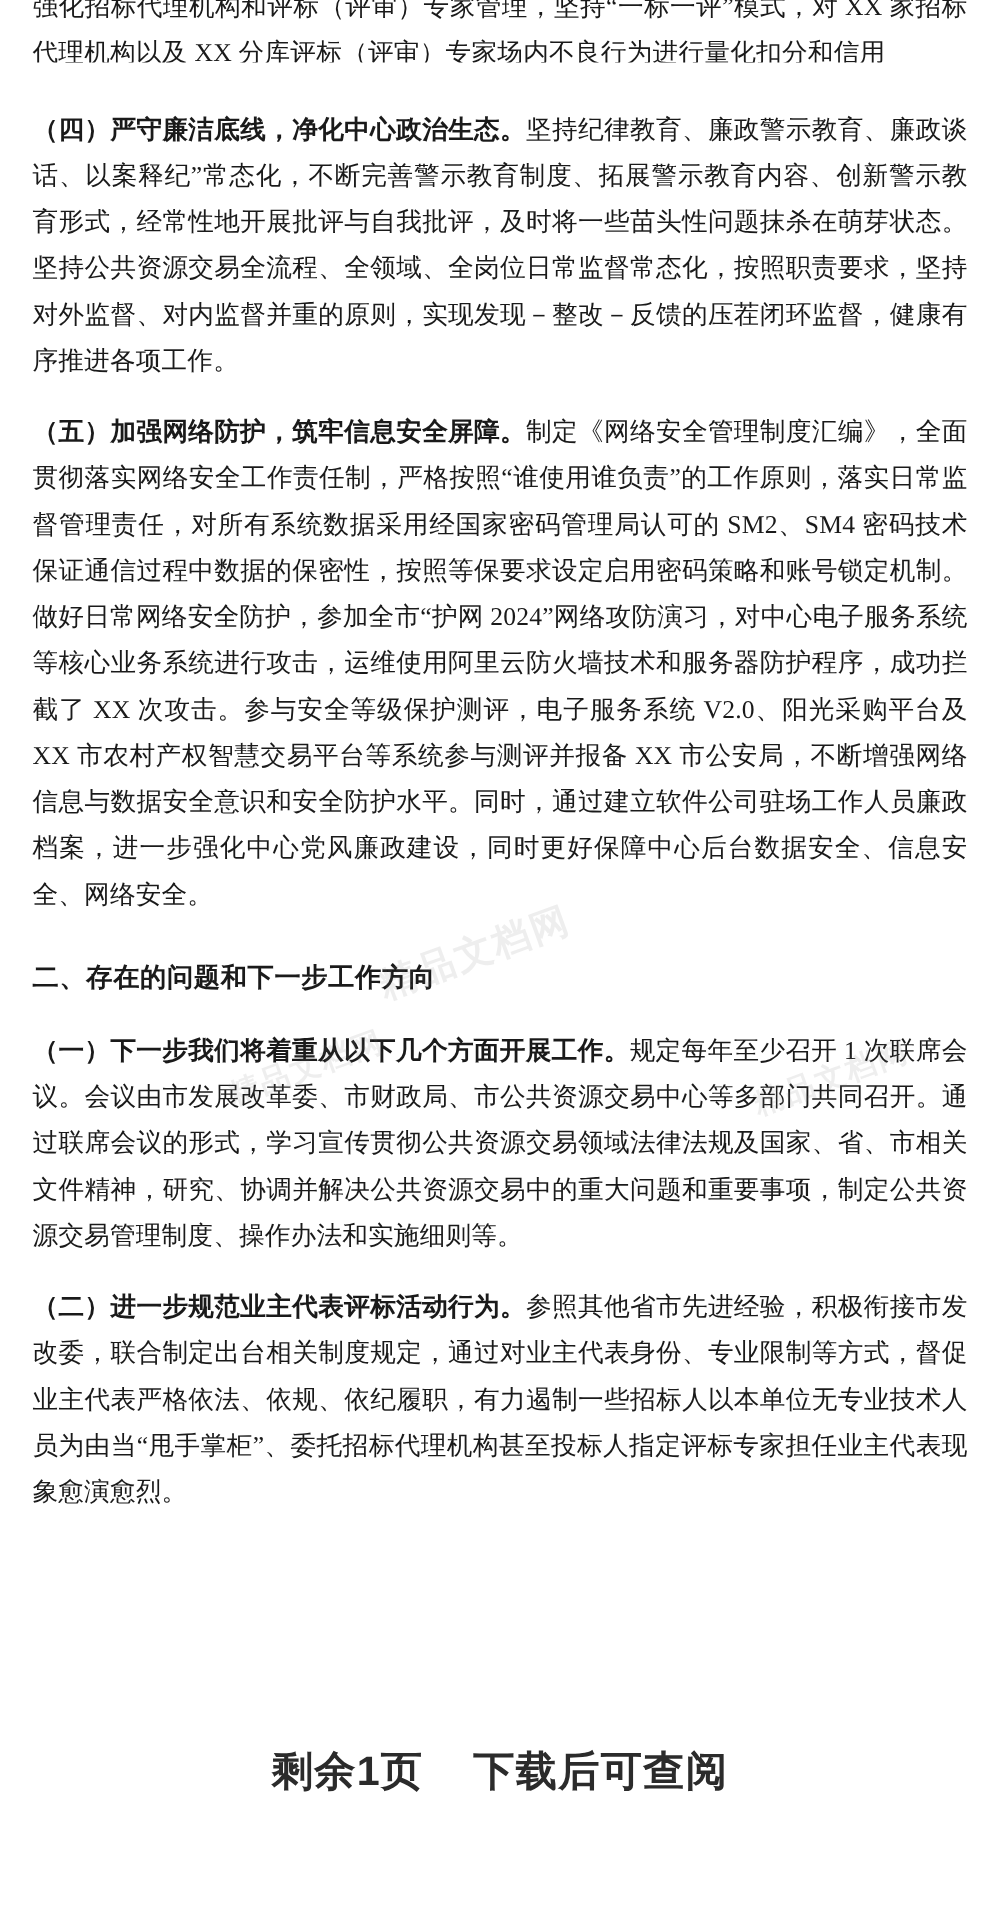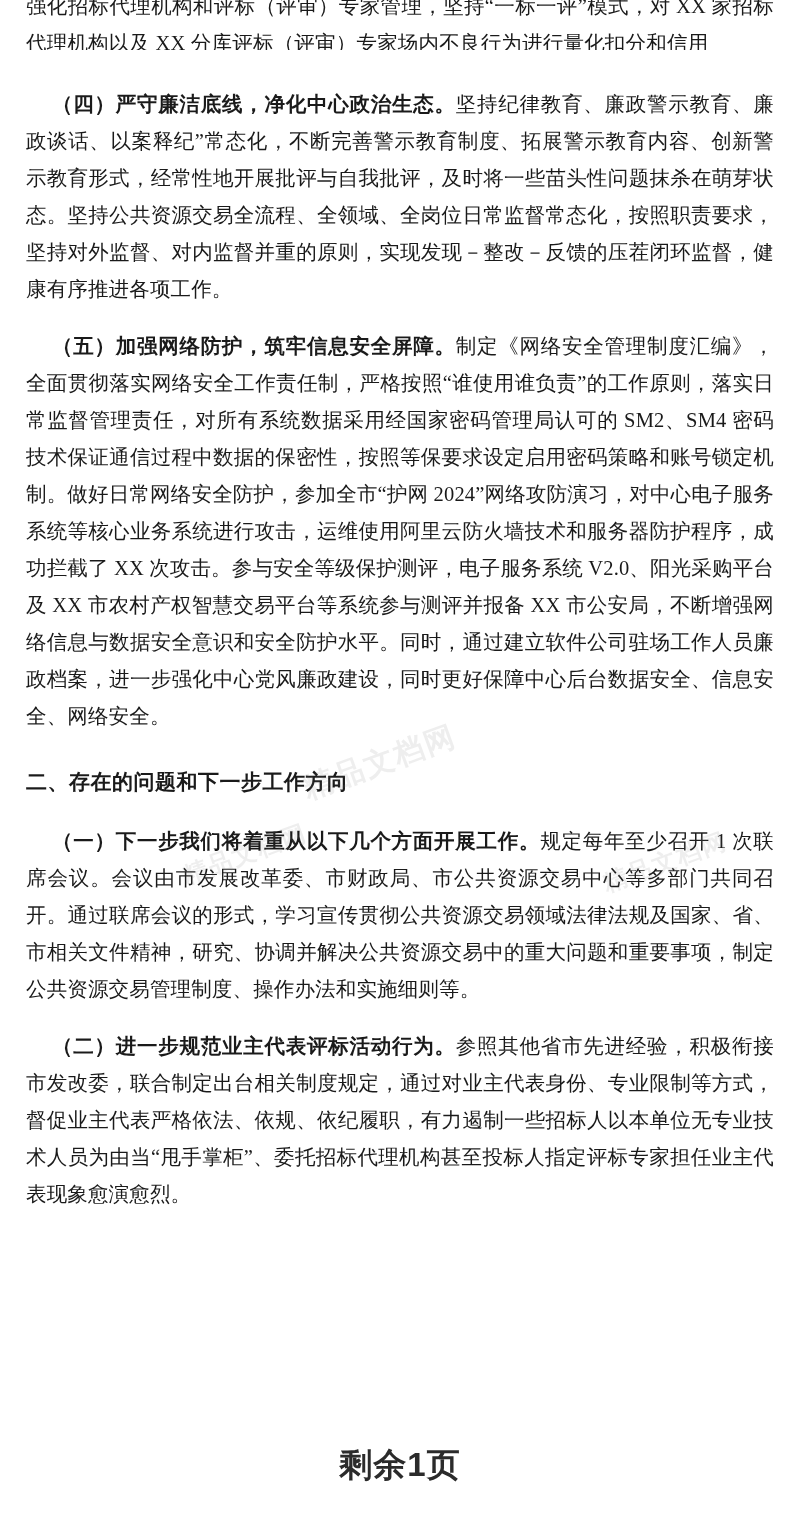--- a/index.html
+++ b/index.html
@@ -48,21 +48,20 @@
   p.para {
     margin: 0 0 20px 0;
     font-size: 20.5px;
     line-height: 37px;
     text-align: justify;
     text-justify: inter-ideograph;
     letter-spacing: 0.15px;
   }
   .bold {
     font-weight: bold;
-    margin-left: 26px;
   }
   h2.section {
     margin: 30px 0 24px 0;
     font-size: 21px;
     line-height: 34px;
     font-weight: bold;
     letter-spacing: 0.5px;
   }
   
   .wm {
@@ -90,21 +89,21 @@
     background: linear-gradient(to bottom, rgba(255,255,255,0) 0%, rgba(255,255,255,0.85) 35%, #ffffff 70%);
     pointer-events: none;
   }
   .footer-bar {
     position: absolute;
     left: 0;
     right: 0;
     bottom: 0;
     height: 140px;
     display: flex;
-    align-items: center;
+    align-items: flex-start;
     justify-content: center;
     gap: 40px;
     background: #ffffff;
   }
   .footer-text {
     font-family: "Liberation Sans", sans-serif;
     font-weight: bold;
     font-size: 33px;
     color: #2b2b2b;
     letter-spacing: 1px;
@@ -144,15 +143,16 @@
   </div>
 
   <div class="wm wm1">精品文档网</div>
   <div class="wm wm2">精品文档网</div>
   <div class="wm wm3">精品文档网</div>
 
   <div class="footer-fade"></div>
 
   <div class="footer-bar">
     <span class="footer-text">剩余1页</span>
+    <span class="footer-text">下载后可查阅</span>
   </div>
 
 </div>
 
 </body></html>

